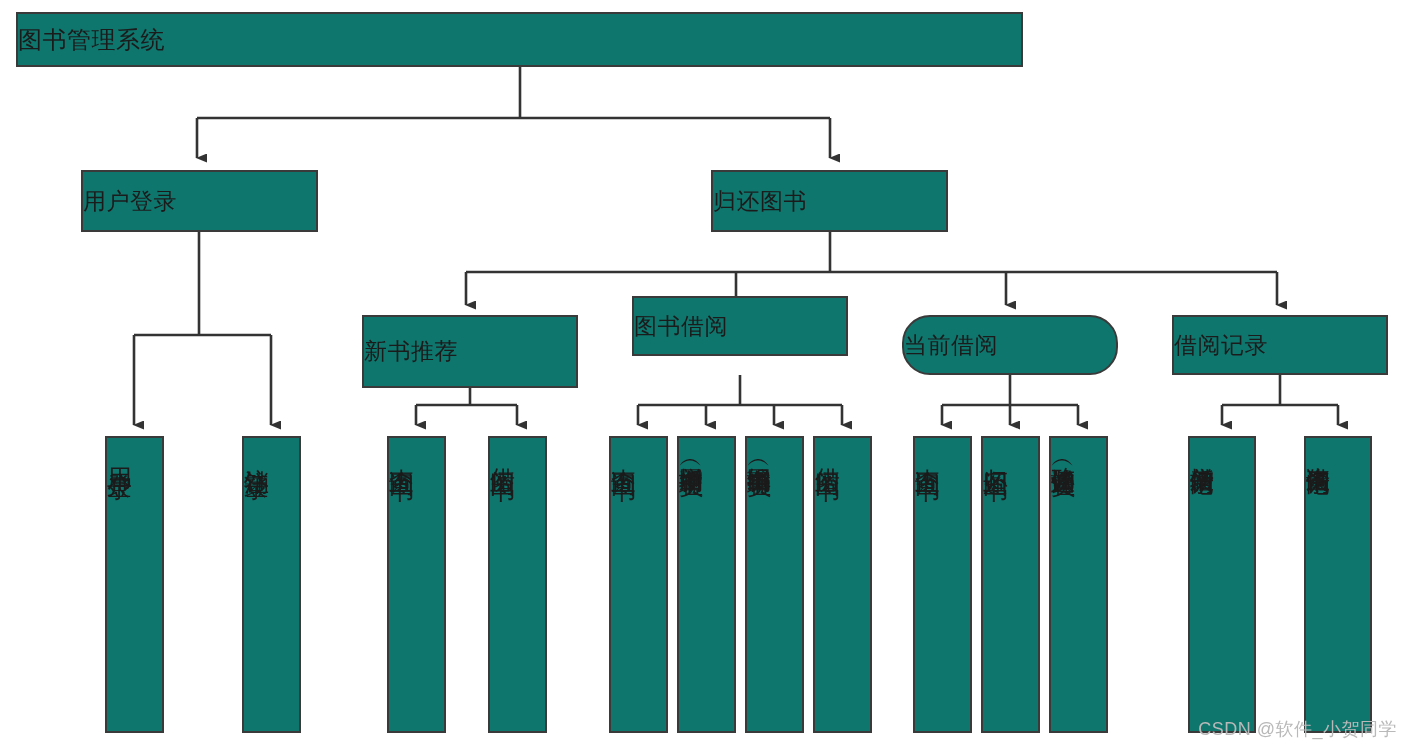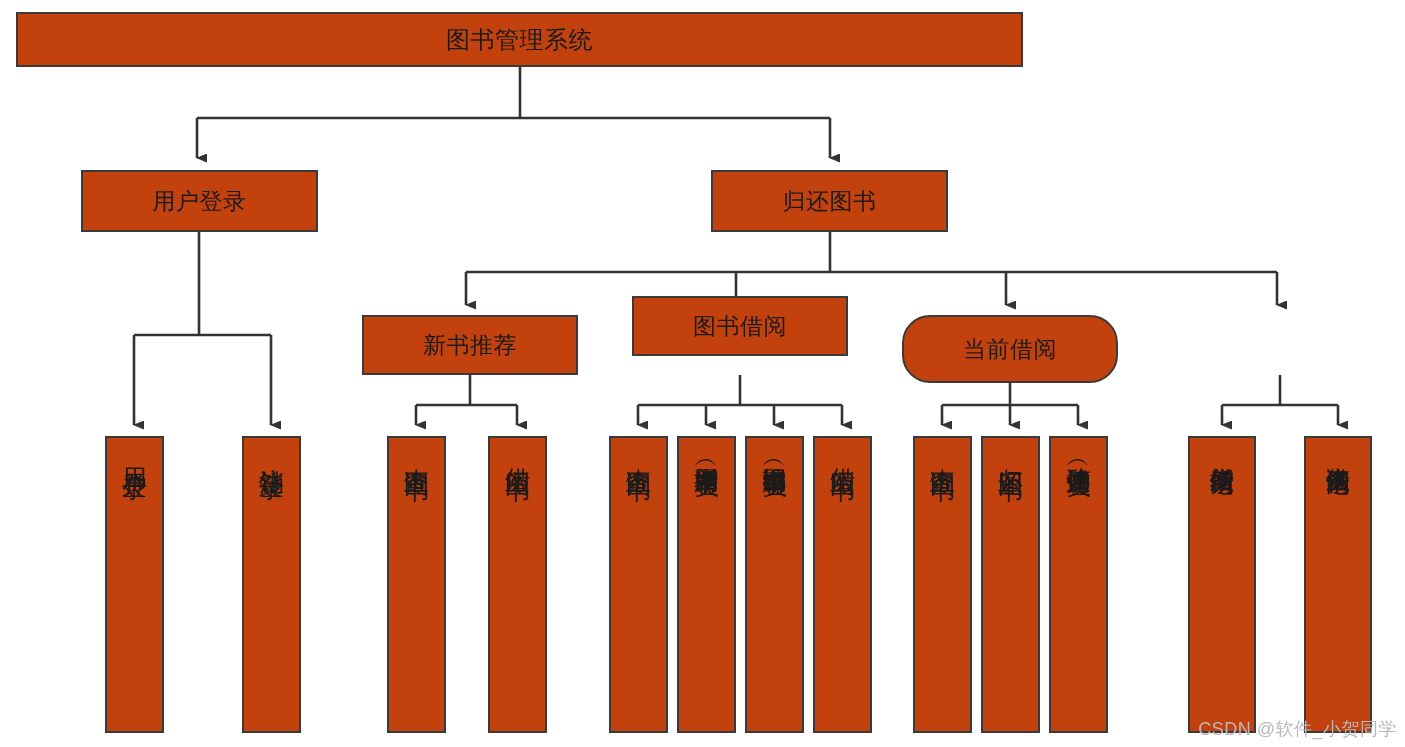--- a/index.html
+++ b/index.html
@@ -16,25 +16,24 @@
     width:1405px;height:747px;
   }
   #edges-layer{
     position:absolute;left:0;top:0;
     width:1405px;height:747px;
     pointer-events:none;
   }
   .node{
     position:absolute;
     box-sizing:border-box;
-    background:#c2410c;
+    background:#0f766e;
     border:2px solid #3a3a3a;
     display:flex;
     align-items:center;
-    justify-content:center;
     z-index:2;
   }
   .node .node-label{
     color:#1b1b1b;
     line-height:1.22;
     text-align:center;
     white-space:nowrap;
     letter-spacing:0.5px;
   }
   .node.horiz .node-label{
@@ -130,28 +129,31 @@
     <span class="node-label">图书管理系统</span>
   </div>
 
   <div class="node horiz" style="left:81px;top:170px;width:237px;height:62px;">
     <span class="node-label">用户登录</span>
   </div>
   <div class="node horiz" style="left:711px;top:170px;width:237px;height:62px;">
     <span class="node-label">归还图书</span>
   </div>
 
-  <div class="node horiz" style="left:362px;top:315px;width:216px;height:60px;">
+  <div class="node horiz" style="left:362px;top:315px;width:216px;height:73px;">
     <span class="node-label">新书推荐</span>
   </div>
   <div class="node horiz" style="left:632px;top:296px;width:216px;height:60px;">
     <span class="node-label">图书借阅</span>
   </div>
-  <div class="node horiz" style="left:902px;top:315px;width:216px;height:68px;border-radius:28px;">
+  <div class="node horiz" style="left:902px;top:315px;width:216px;height:60px;border-radius:28px;">
     <span class="node-label">当前借阅</span>
+  </div>
+  <div class="node horiz" style="left:1172px;top:315px;width:216px;height:60px;">
+    <span class="node-label">借阅记录</span>
   </div>
 
   <div class="node vert" style="left:105px;top:436px;width:59px;height:297px;">
     <span class="node-label">用户登录</span>
   </div>
   <div class="node vert" style="left:242px;top:436px;width:59px;height:297px;">
     <span class="node-label">注销登录</span>
   </div>
 
   <div class="node vert" style="left:387px;top:436px;width:59px;height:297px;">

